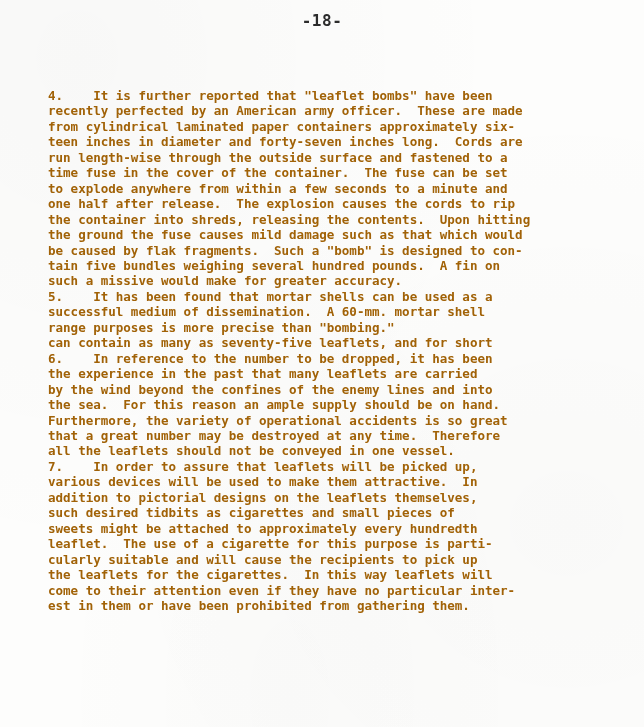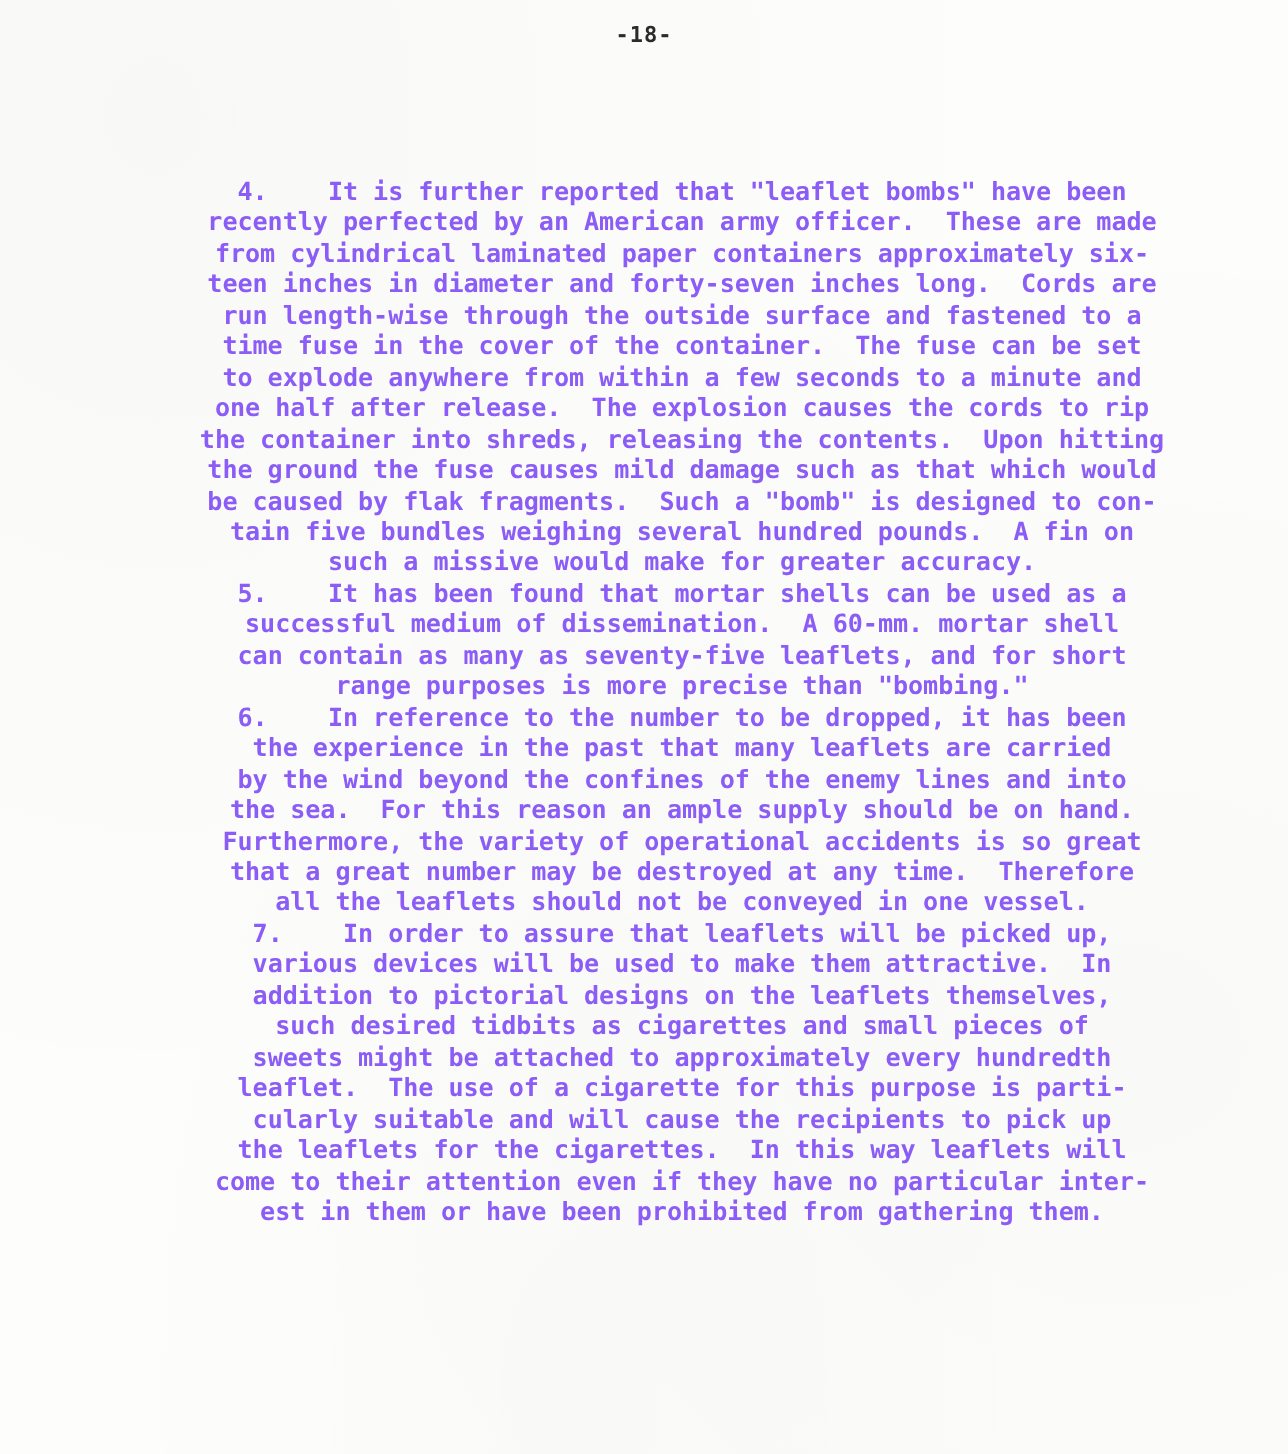--- a/index.html
+++ b/index.html
@@ -34,59 +34,58 @@
     position: relative;
     z-index: 1;
   }
   .page-number {
     position: absolute;
     top: 11px;
     left: 0;
     width: 644px;
     text-align: center;
     font-family: "DejaVu Sans Mono", monospace;
-    font-size: 11px;
+    font-size: 16px;
     font-weight: 700;
     color: #2b2b2b;
     letter-spacing: 0.5px;
   }
   .body-text {
     position: absolute;
     top: 88px;
     left: 48px;
     width: 586px;
   }
   .para {
     font-family: "DejaVu Sans Mono", monospace;
     font-size: 12.55px;
     line-height: 15.45px;
-    color: #8b5cf6;
+    color: #a16207;
     white-space: pre;
     letter-spacing: -0.02px;
     font-weight: 600;
-    text-align: center;
     -webkit-font-smoothing: none;
   }
   .para + .para {
     margin-top: 0;
   }
   .line {
     display: block;
     white-space: pre;
   }
 </style>
 </head>
 <body>
 
 <div class="page">
   <div class="content">
 
     <div class="page-number">-18-</div>
 
     <div class="body-text">
       <div class="para"><span class="line">4.    It is further reported that "leaflet bombs" have been</span><span class="line">recently perfected by an American army officer.  These are made</span><span class="line">from cylindrical laminated paper containers approximately six-</span><span class="line">teen inches in diameter and forty-seven inches long.  Cords are</span><span class="line">run length-wise through the outside surface and fastened to a</span><span class="line">time fuse in the cover of the container.  The fuse can be set</span><span class="line">to explode anywhere from within a few seconds to a minute and</span><span class="line">one half after release.  The explosion causes the cords to rip</span><span class="line">the container into shreds, releasing the contents.  Upon hitting</span><span class="line">the ground the fuse causes mild damage such as that which would</span><span class="line">be caused by flak fragments.  Such a "bomb" is designed to con-</span><span class="line">tain five bundles weighing several hundred pounds.  A fin on</span><span class="line">such a missive would make for greater accuracy.</span></div>
-      <div class="para"><span class="line">5.    It has been found that mortar shells can be used as a</span><span class="line">successful medium of dissemination.  A 60-mm. mortar shell</span><span class="line">can contain as many as seventy-five leaflets, and for short</span><span class="line">range purposes is more precise than "bombing."</span></div>
+      <div class="para"><span class="line">5.    It has been found that mortar shells can be used as a</span><span class="line">successful medium of dissemination.  A 60-mm. mortar shell</span><span class="line">range purposes is more precise than "bombing."</span><span class="line">can contain as many as seventy-five leaflets, and for short</span></div>
       <div class="para"><span class="line">6.    In reference to the number to be dropped, it has been</span><span class="line">the experience in the past that many leaflets are carried</span><span class="line">by the wind beyond the confines of the enemy lines and into</span><span class="line">the sea.  For this reason an ample supply should be on hand.</span><span class="line">Furthermore, the variety of operational accidents is so great</span><span class="line">that a great number may be destroyed at any time.  Therefore</span><span class="line">all the leaflets should not be conveyed in one vessel.</span></div>
       <div class="para"><span class="line">7.    In order to assure that leaflets will be picked up,</span><span class="line">various devices will be used to make them attractive.  In</span><span class="line">addition to pictorial designs on the leaflets themselves,</span><span class="line">such desired tidbits as cigarettes and small pieces of</span><span class="line">sweets might be attached to approximately every hundredth</span><span class="line">leaflet.  The use of a cigarette for this purpose is parti-</span><span class="line">cularly suitable and will cause the recipients to pick up</span><span class="line">the leaflets for the cigarettes.  In this way leaflets will</span><span class="line">come to their attention even if they have no particular inter-</span><span class="line">est in them or have been prohibited from gathering them.</span></div>
     </div>
 
   </div>
 </div>
 
 </body></html>

